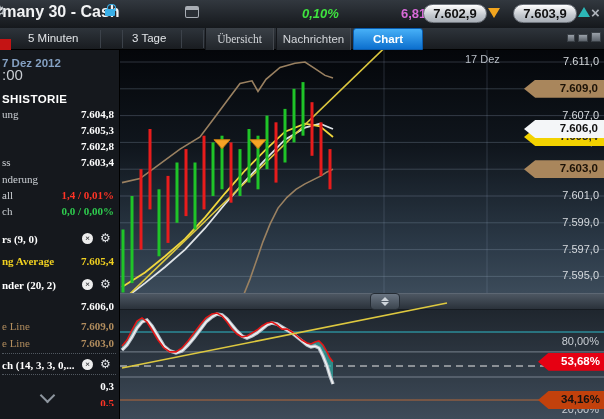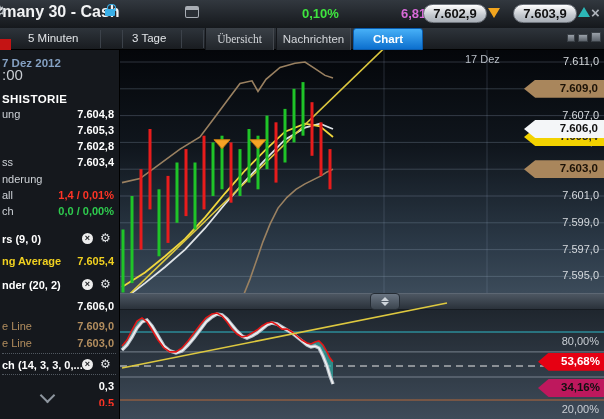--- a/index.html
+++ b/index.html
@@ -4,21 +4,21 @@
 <style>
   html,body{margin:0;padding:0;background:#000;}
   *{box-sizing:border-box;}
   .screen{position:relative;width:604px;height:419px;overflow:hidden;
     font-family:"Liberation Sans","DejaVu Sans",sans-serif;background:#14171b;}
   
   .header{position:absolute;left:0;top:0;width:604px;height:28px;
     background:linear-gradient(#32383f,#15181c);}
   .title{position:absolute;left:-4px;top:3px;font-size:16px;font-weight:bold;color:#f2f3f4;white-space:nowrap;}
   .pct{position:absolute;top:6px;font-size:13px;font-weight:bold;}
-  .pct-green{left:302px;color:#3fe43f;}
+  .pct-green{left:302px;color:#3fe43f;font-style:italic;}
   .pct-magenta{left:362px;color:#d86ad8;margin-left:39px;}
   .quote-btn{position:absolute;top:4px;width:64px;height:19px;border-radius:10px;
     background:linear-gradient(#ffffff,#c4c9cf 60%,#aab0b8);border:1px solid #6f757d;
     color:#111;font-size:13px;font-weight:bold;text-align:center;line-height:17px;}
   .tri-down{position:absolute;left:488px;top:8px;width:0;height:0;
     border-left:6px solid transparent;border-right:6px solid transparent;border-top:10px solid #f2a51e;}
   .tri-up{position:absolute;left:578px;top:7px;width:0;height:0;
     border-left:6px solid transparent;border-right:6px solid transparent;border-bottom:10px solid #2cb8b8;}
   .close-x{position:absolute;left:591px;top:4px;font-size:15px;color:#aeb3ba;font-weight:bold;}
   
@@ -35,21 +35,21 @@
   .tab{position:absolute;top:28px;height:22px;display:flex;align-items:center;justify-content:center;
     font-size:11.5px;color:#d4d7db;background:linear-gradient(#3a4047,#22262b);
     border-left:1px solid #14161a;border-right:1px solid #45494f;}
   .tab.active{background:linear-gradient(#47b0f7,#0c6fce);color:#fff;font-weight:bold;
     border-radius:3px 3px 0 0;border:1px solid #0a5cae;}
   .mini-icon{position:absolute;top:34px;height:8px;background:linear-gradient(#9aa1a9,#5c636b);border:1px solid #3a4046;}
   .red-box{position:absolute;left:0;top:39px;width:11px;height:11px;background:#c41414;}
   
   .sidebar{position:absolute;left:0;top:50px;width:120px;height:369px;background:#15181d;border-right:1px solid #000;}
   .side-clip{position:absolute;left:0;top:0;width:120px;height:356px;overflow:hidden;}
-  .srow{position:absolute;left:0;width:118px;height:14px;font-size:11px;}
+  .srow{position:absolute;left:0;width:118px;height:14px;font-size:11px;font-family:Liberation Serif, serif;}
   .srow .lbl{position:absolute;left:2px;top:0;color:#ced2d7;white-space:nowrap;}
   .srow .val{position:absolute;right:4px;top:0;color:#fff;font-weight:bold;white-space:nowrap;}
   .srow.bold .lbl{color:#fff;font-weight:bold;}
   .c-red{color:#ff3426 !important;}
   .c-green{color:#2ecc4e !important;}
   .c-yellow{color:#f0d020 !important;}
   .c-tan{color:#b28d5e !important;}
   .side-date{position:absolute;left:2px;top:7px;font-size:11.5px;font-weight:bold;color:#84a0c2;}
   .side-time{position:absolute;left:2px;top:16px;font-size:15px;color:#c8ccd2;}
   .side-section{position:absolute;left:2px;top:43px;font-size:11.5px;font-weight:bold;color:#fff;letter-spacing:.4px;}
@@ -275,16 +275,16 @@
       <div class="axis-label" style="top: 165.8px;">7.599,0</div>
       <div class="axis-label" style="top: 192.6px;">7.597,0</div>
       <div class="axis-label" style="top: 219.4px;">7.595,0</div>
       <div class="tag" style="top: 29.8px; background: rgb(169, 134, 92); color: rgb(28, 18, 6);">7.609,0</div>
       <div class="tag" style="top: 78.04px; background: rgb(242, 210, 0); color: rgb(34, 34, 34);">7.605,4</div>
       <div class="tag" style="top: 70px; background: rgb(244, 246, 248); color: rgb(17, 17, 17);">7.606,0</div>
       <div class="tag" style="top: 110.2px; background: rgb(169, 134, 92); color: rgb(28, 18, 6);">7.603,0</div>
       <div class="slabel" style="top: 285px;">80,00%</div>
       <div class="slabel" style="top: 352.998px;">20,00%</div>
       <div class="stag" style="top: 302.828px; background: rgb(230, 0, 18); color: rgb(255, 255, 255);">53,68%</div>
-      <div class="stag" style="top: 329px; background: #be185d; color: rgb(17, 17, 17);">34,16%</div>
+      <div class="stag" style="top: 341px; background: #c2410c; color: rgb(17, 17, 17);">34,16%</div>
     </div>
 
 </div>
 
 </body></html>

